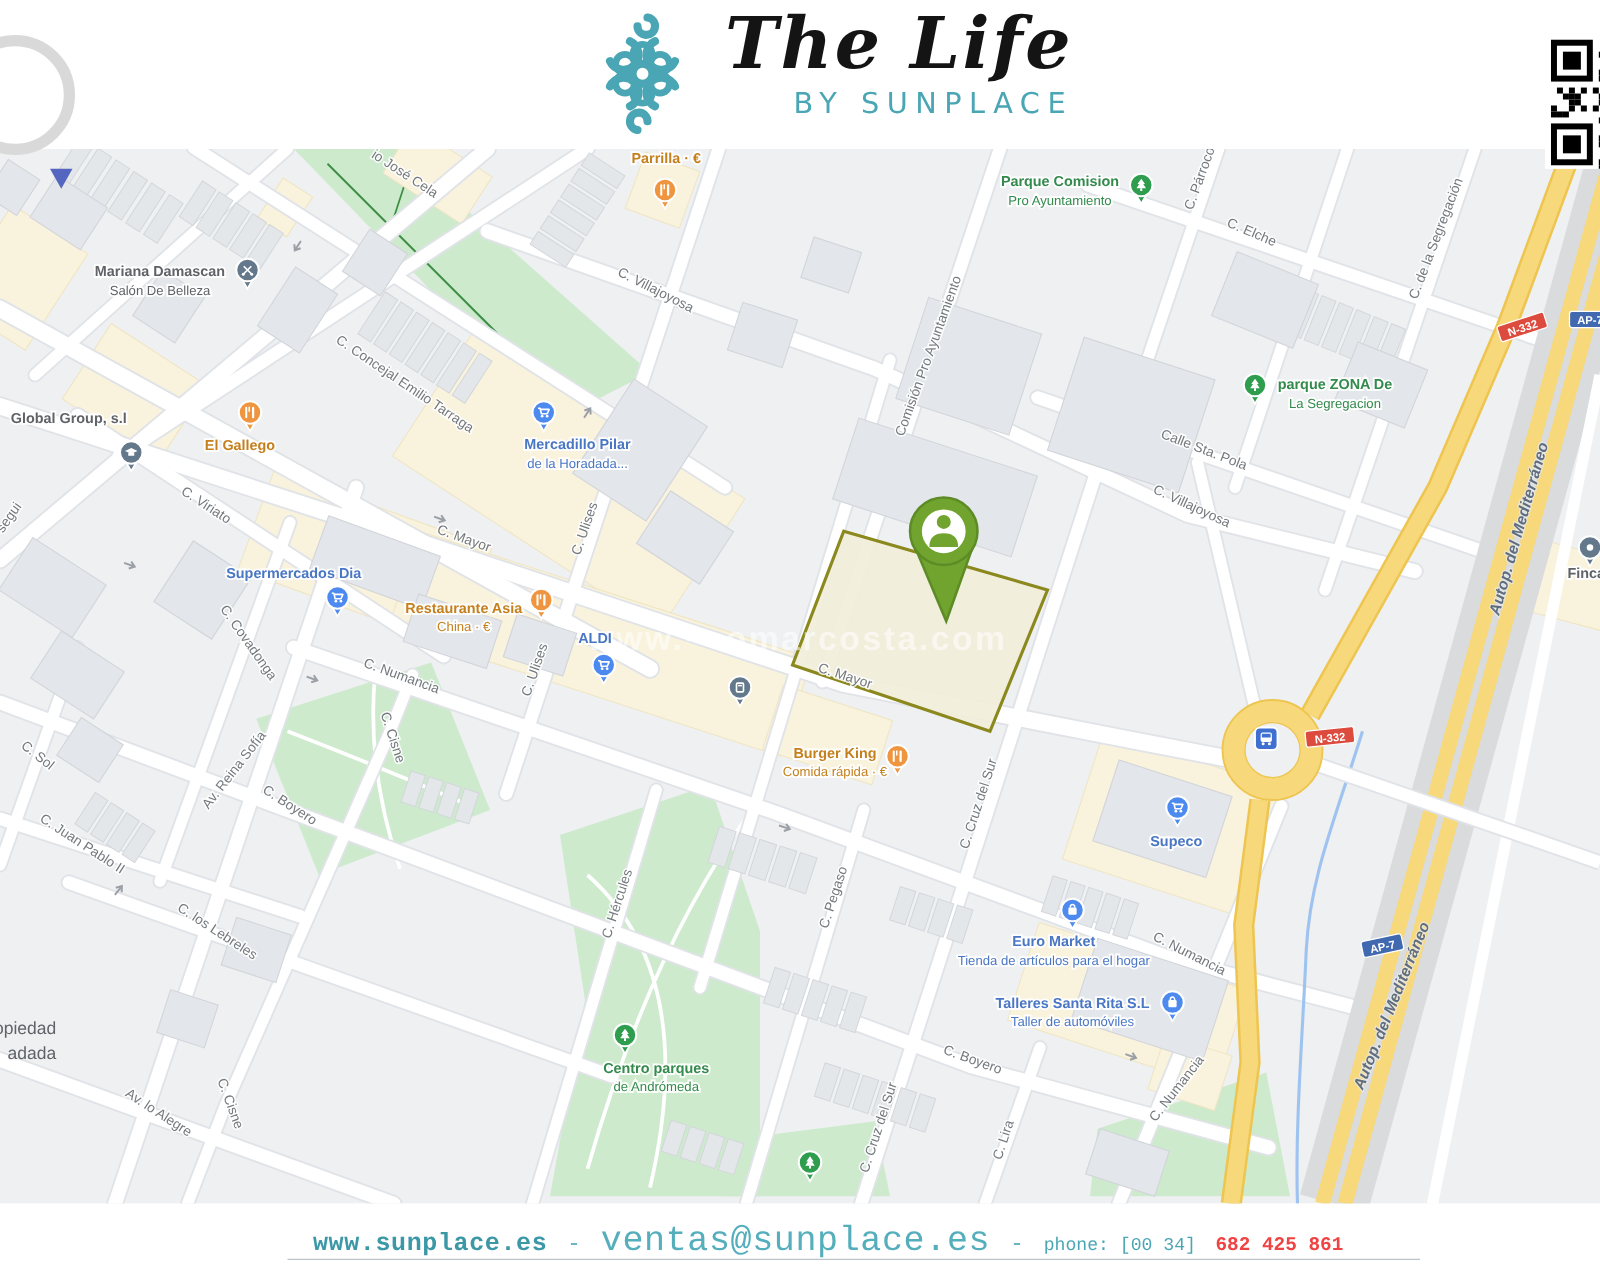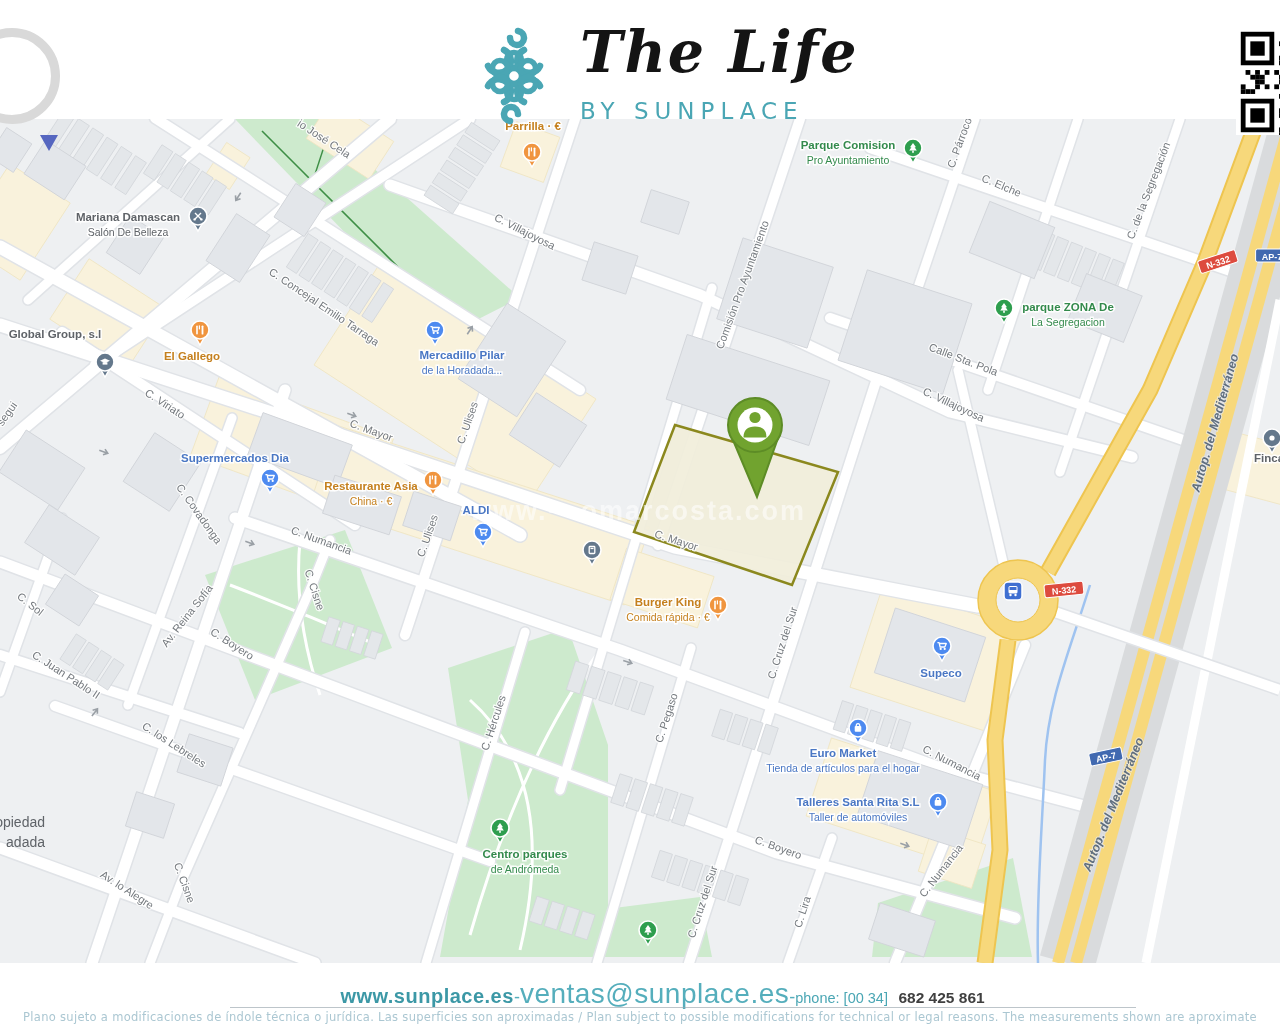--- a/index.html
+++ b/index.html
@@ -3,51 +3,51 @@
 <meta charset="utf-8">
 <style>
   html,body{margin:0;padding:0;background:#fff;width:1280px;height:1024px;overflow:hidden;
             font-family:"Liberation Sans",sans-serif;}
   #page{position:relative;width:1280px;height:1024px;background:#fff;}
 
   
   #header{position:absolute;left:0;top:0;width:1280px;height:119px;background:#fff;z-index:5;}
   #ring{position:absolute;left:-36px;top:28px;width:78px;height:78px;border-radius:50%;
         border:9px solid #d9d9d9;}
-  #logo-row{position:absolute;left:462px;top:20px;display:flex;align-items:flex-start;}
+  #logo-row{position:absolute;left:462px;top:3px;display:flex;align-items:flex-start;}
   #logo-text{margin-left:14px;}
   #logo-title{font-family:"DejaVu Serif",serif;font-style:italic;font-weight:700;
               font-size:57px;color:#141414;line-height:64px;letter-spacing:2px;}
   #logo-sub{font-family:"DejaVu Sans",sans-serif;font-size:23px;color:#4aa6b4;
-            letter-spacing:6px;margin-top:14px;text-align:left;}
+            letter-spacing:6px;margin-top:3px;text-align:right;}
   #qr-box{position:absolute;left:1236px;top:27px;width:44px;height:108px;overflow:hidden;background:#fff;}
 
   
   #map-wrap{position:absolute;left:0;top:119px;width:1280px;height:844px;overflow:hidden;}
   text{font-family:"Liberation Sans",sans-serif;}
   .street-label{fill:#74797e;font-size:11px;paint-order:stroke;stroke:rgba(255,255,255,.85);
                 stroke-width:2.5px;}
   .motorway-label{fill:#5f6e7e;font-size:12.5px;font-style:italic;font-weight:700;
                   paint-order:stroke;stroke:rgba(233,235,238,.7);stroke-width:2px;}
   .poi-name{font-weight:700;font-size:11.5px;paint-order:stroke;stroke:rgba(255,255,255,.9);stroke-width:3px;}
   .poi-sub{font-weight:400;font-size:10.5px;paint-order:stroke;stroke:rgba(255,255,255,.9);stroke-width:3px;}
   .t-restaurant{fill:#c5801e;} .t-shop{fill:#4a77c4;} .t-park{fill:#338a4c;} .t-gray{fill:#5f6368;}
   .t-graybig{fill:#5f6368;font-size:14px;font-weight:400;}
   .badge-text{fill:#fff;font-size:9px;font-weight:700;}
   #watermark{fill:rgba(255,255,255,.55);font-size:27px;font-weight:700;letter-spacing:2px;}
 
   
   #footer{position:absolute;left:0;top:963px;width:1280px;height:61px;background:#fff;z-index:5;}
-  #contact{display:flex;justify-content:center;align-items:baseline;margin-top:15px;
-           font-family:Liberation Sans, sans-serif;padding-left:45px;}
+  #contact{display:flex;justify-content:center;align-items:baseline;gap:16px;margin-top:15px;
+           font-family:Liberation Mono, monospace;padding-left:45px;}
   #website{font-size:20px;font-weight:700;color:#3c98a6;letter-spacing:.5px;}
   #email{font-size:28px;font-weight:400;color:#55aebc;letter-spacing:.5px;}
   .dash{font-size:18px;color:#55aebc;}
   #phone-label{font-size:14.5px;color:#4aa6b4;text-align:center;}
-  #phone-number{font-size:15.5px;font-weight:700;color:#404040;margin-left:6px;}
+  #phone-number{font-size:15.5px;font-weight:700;color:#ef4444;margin-left:6px;}
   #rule{position:absolute;left:230px;top:44px;width:906px;height:1px;background:#9aa6ae;opacity:.65;}
   #disclaimer{position:absolute;left:0;top:47px;width:1280px;text-align:center;
               font-family:"DejaVu Sans",sans-serif;font-size:11.5px;color:#abc7d2;letter-spacing:.3px;}
 </style>
 </head>
 <body>
 
 <div id="page">
 
   <div id="header">
@@ -705,15 +705,14 @@
       <span id="website">www.sunplace.es</span>
       <span class="dash">-</span>
       <span id="email">ventas@sunplace.es</span>
       <span class="dash">-</span>
       <span>
         <span id="phone-label">phone: [00 34]</span>
         <span id="phone-number">682 425 861</span>
       </span>
     </div>
     <div id="rule"></div>
-    <div id="disclaimer">Plano sujeto a modificaciones de índole técnica o jurídica. Las superficies son aproximadas / Plan subject to possible modifications for technical or legal reasons. The measurements  shown are aproximate</div>
   </div>
 </div>
 
 </body></html>

